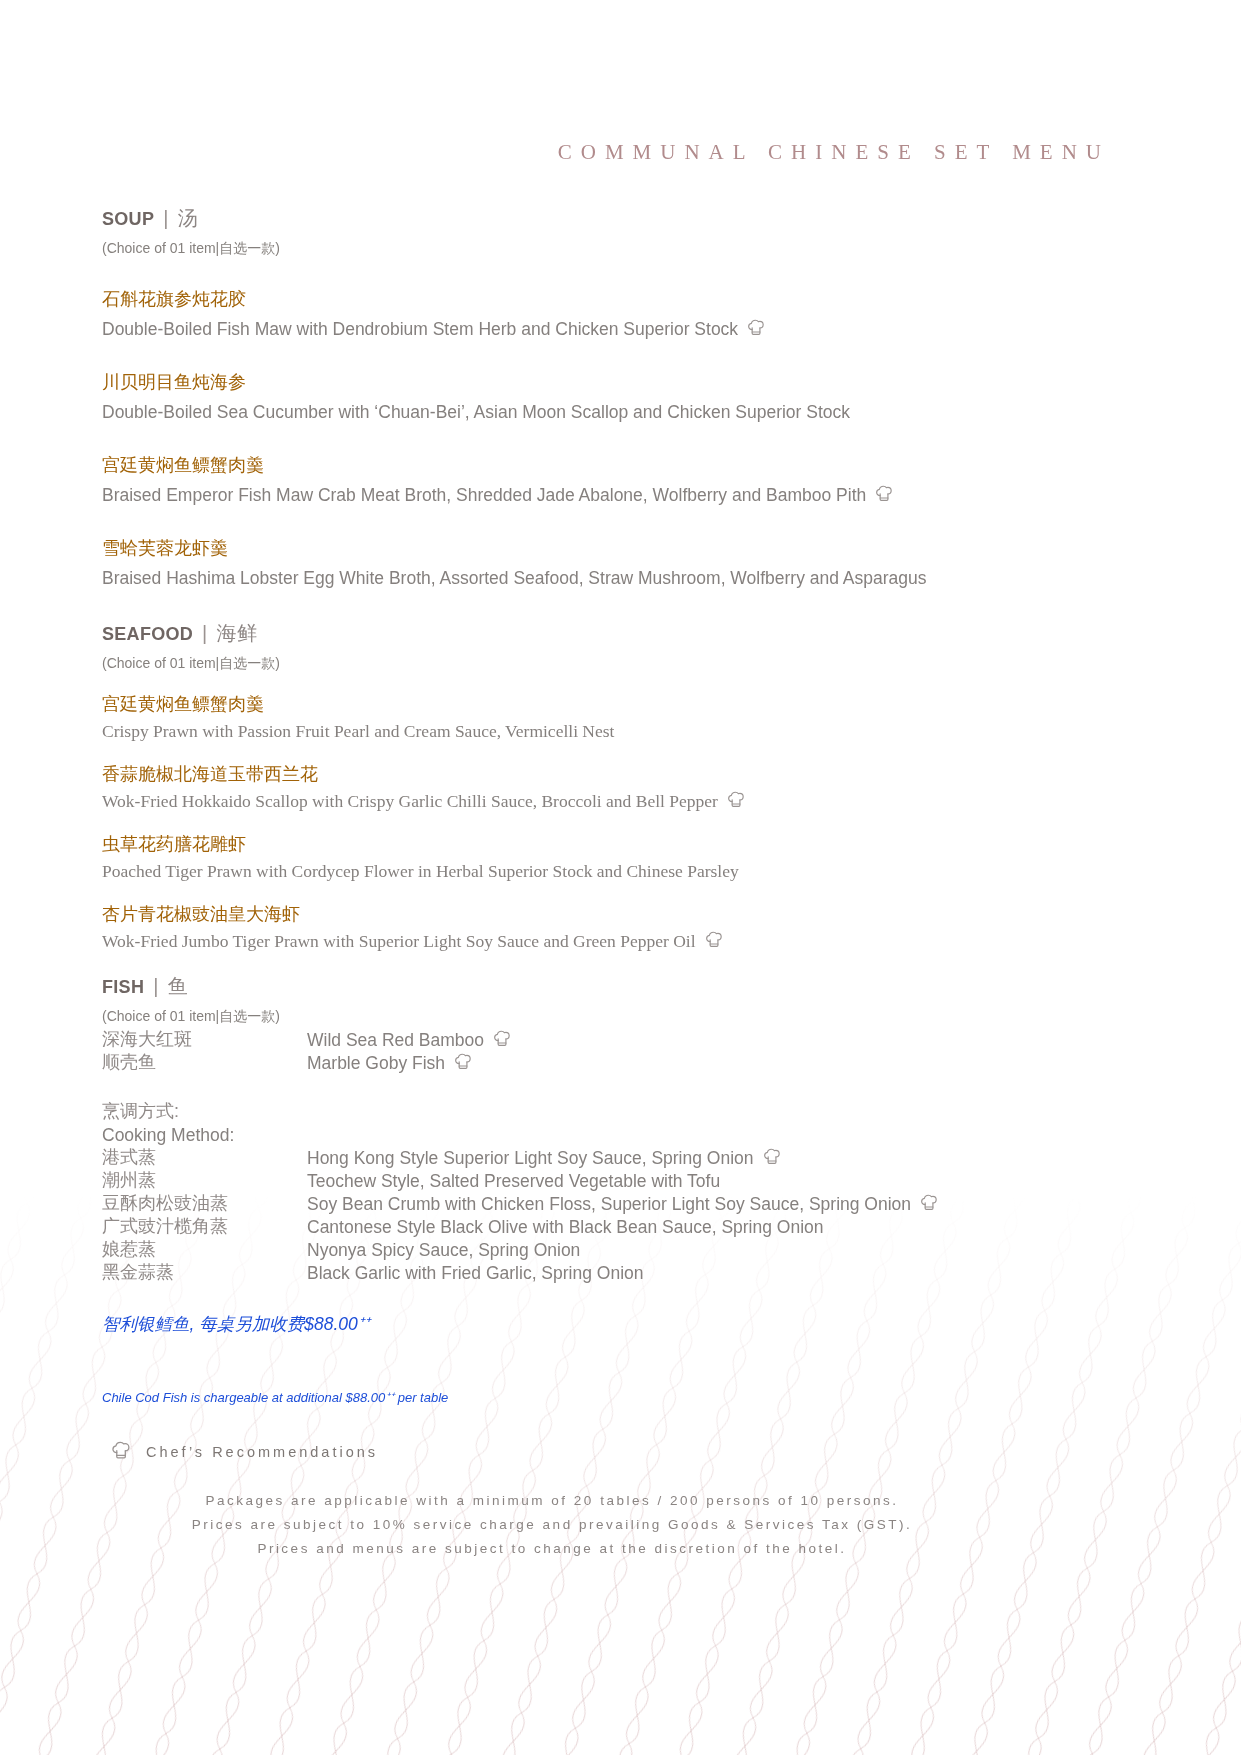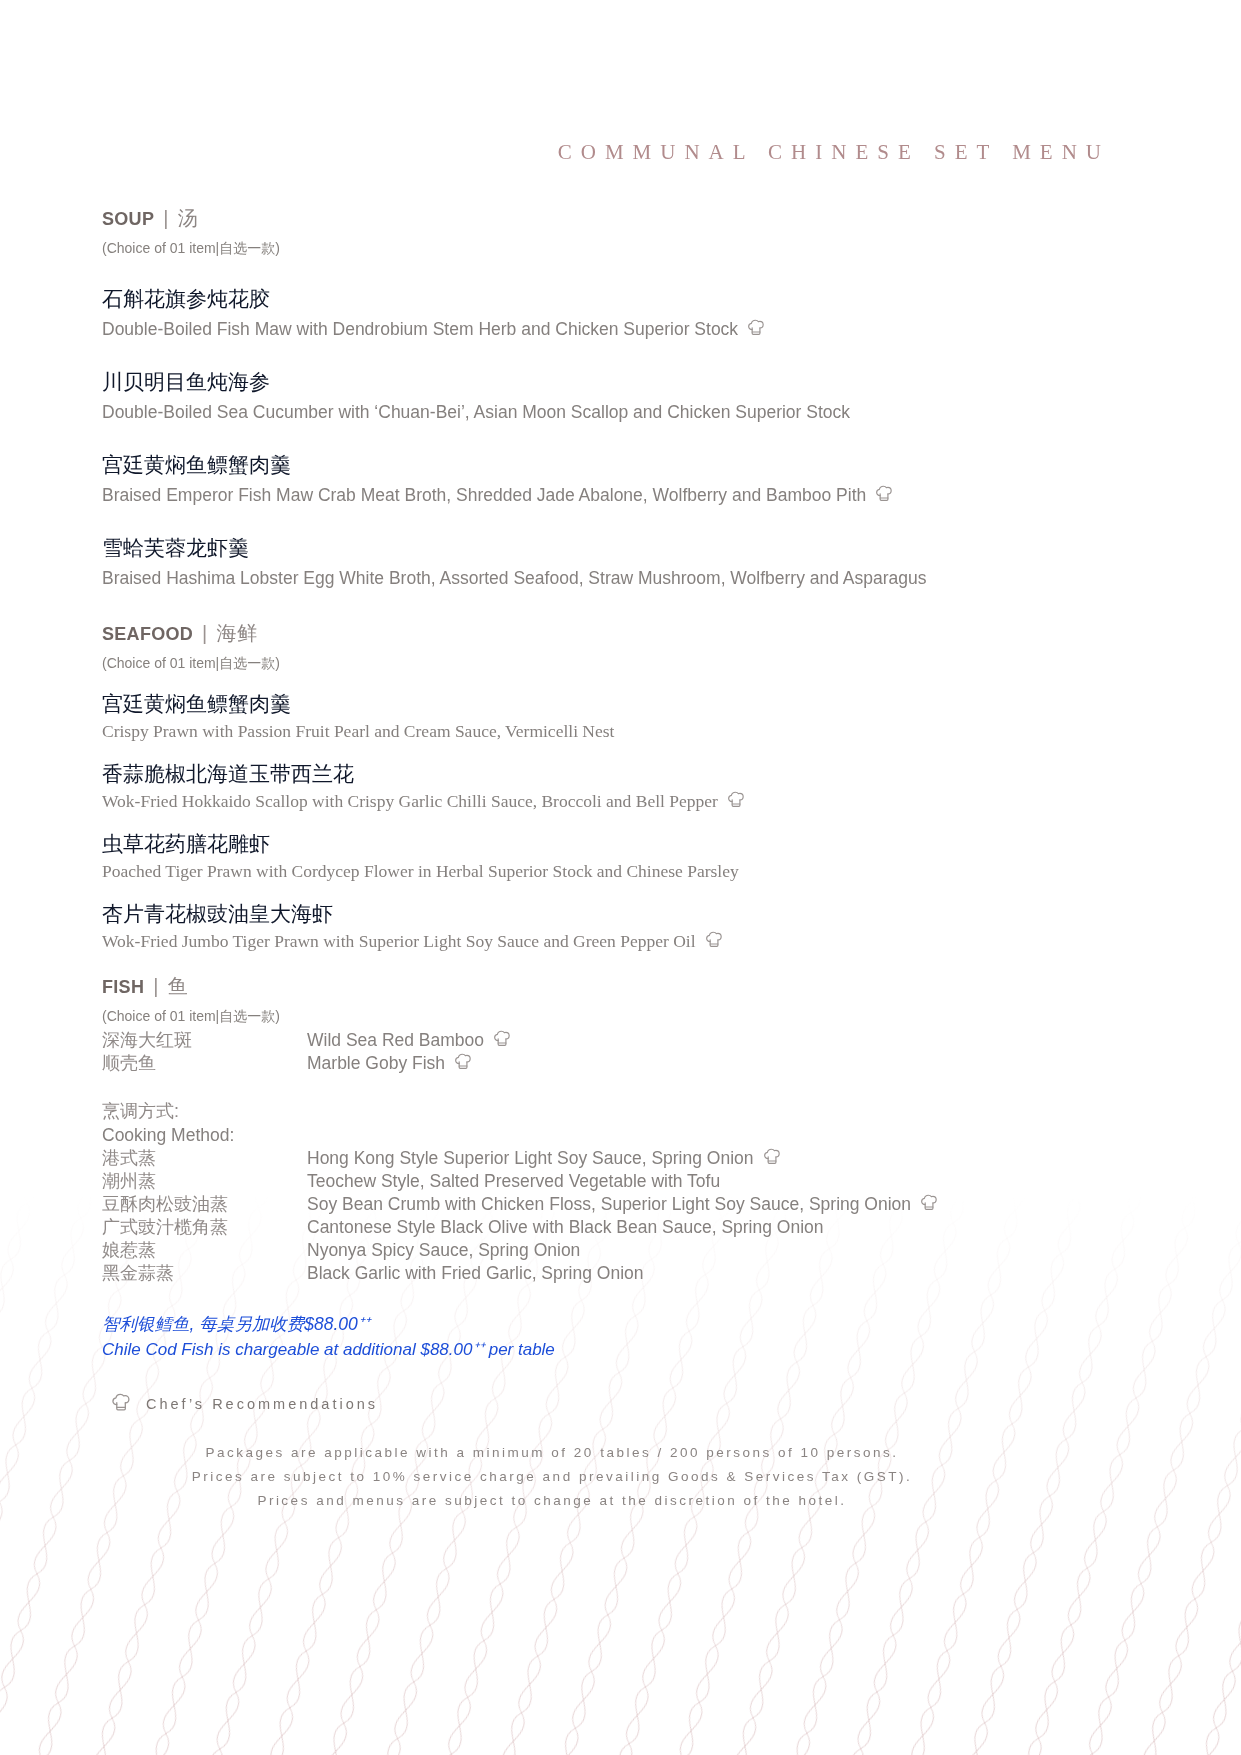--- a/index.html
+++ b/index.html
@@ -25,35 +25,35 @@
     white-space:nowrap;
   }
   .content{position:absolute;left:102px;top:0;width:1045px;}
   .sec{margin:0;}
   .sec-h{font-size:18px;line-height:26px;color:#6f6663;font-weight:700;letter-spacing:.3px;}
   .sec-h .hzh{font-weight:400;font-size:20px;color:#8d8684;}
   .sec-h .divider{font-weight:400;color:#9a9290;margin:0 9px;font-size:20px;}
   .choice{font-size:14px;line-height:20px;color:#85807d;margin-top:6px;}
   .first-heading{padding-top:205px;}
   .item{margin-top:28px;}
-  .item .zh{font-size:21px;line-height:26px;color:#0f172a;}
+  .item .zh{font-size:18px;line-height:26px;color:#a16207;}
   .item .en{font-size:17.5px;line-height:24px;color:#85807e;margin-top:5px;}
   .tight .item{margin-top:18px;}
   .tight .item .en{margin-top:2px;font-family:Liberation Serif, serif;}
   .sec-gap{margin-top:30px;}
   .sec-gap-sm{margin-top:20px;}
   .rows{margin-top:3px;}
   .row{display:flex;font-size:17.5px;line-height:23px;}
-  .row .rzh{width:205px;flex:none;color:#908a88;font-size:18px;}
+  .row .rzh{width:205px;flex:none;color:#908a88;font-size:18px;font-family:Liberation Mono, monospace;}
   .row .ren{color:#85807e;}
   .cooklabel-zh{margin-top:24px;font-size:18px;line-height:24px;color:#908a88;}
   .cooklabel-en{font-size:17.5px;line-height:24px;color:#85807e;}
   .surcharge{margin-top:26px;font-style:italic;color:#1d4ed8;}
   .surcharge .szh{font-size:17.5px;line-height:26px;}
-  .surcharge .sen{font-size:17px;line-height:26px;}
+  .surcharge .sen{font-size:13px;line-height:26px;margin-top:48px;}
   .legend{margin-top:30px;display:flex;align-items:center;color:#7d7774;font-size:14.5px;letter-spacing:3px;}
   .legend .hat{width:22px;height:22px;margin-right:14px;flex:none;}
   .footer{margin-top:26px;width:900px;text-align:center;font-size:13.5px;line-height:24px;letter-spacing:2.5px;color:#8a8482;}
   .hat{width:20px;height:20px;margin-left:8px;vertical-align:-4px;color:#9a9492;display:inline-block;}
 </style>
 </head>
 <body>
 
 <svg width="0" height="0" style="position:absolute" aria-hidden="true">
   <symbol id="chefhat" viewBox="0 0 24 24" fill="none" stroke="currentColor" stroke-width="1.4" stroke-linecap="round" stroke-linejoin="round">

